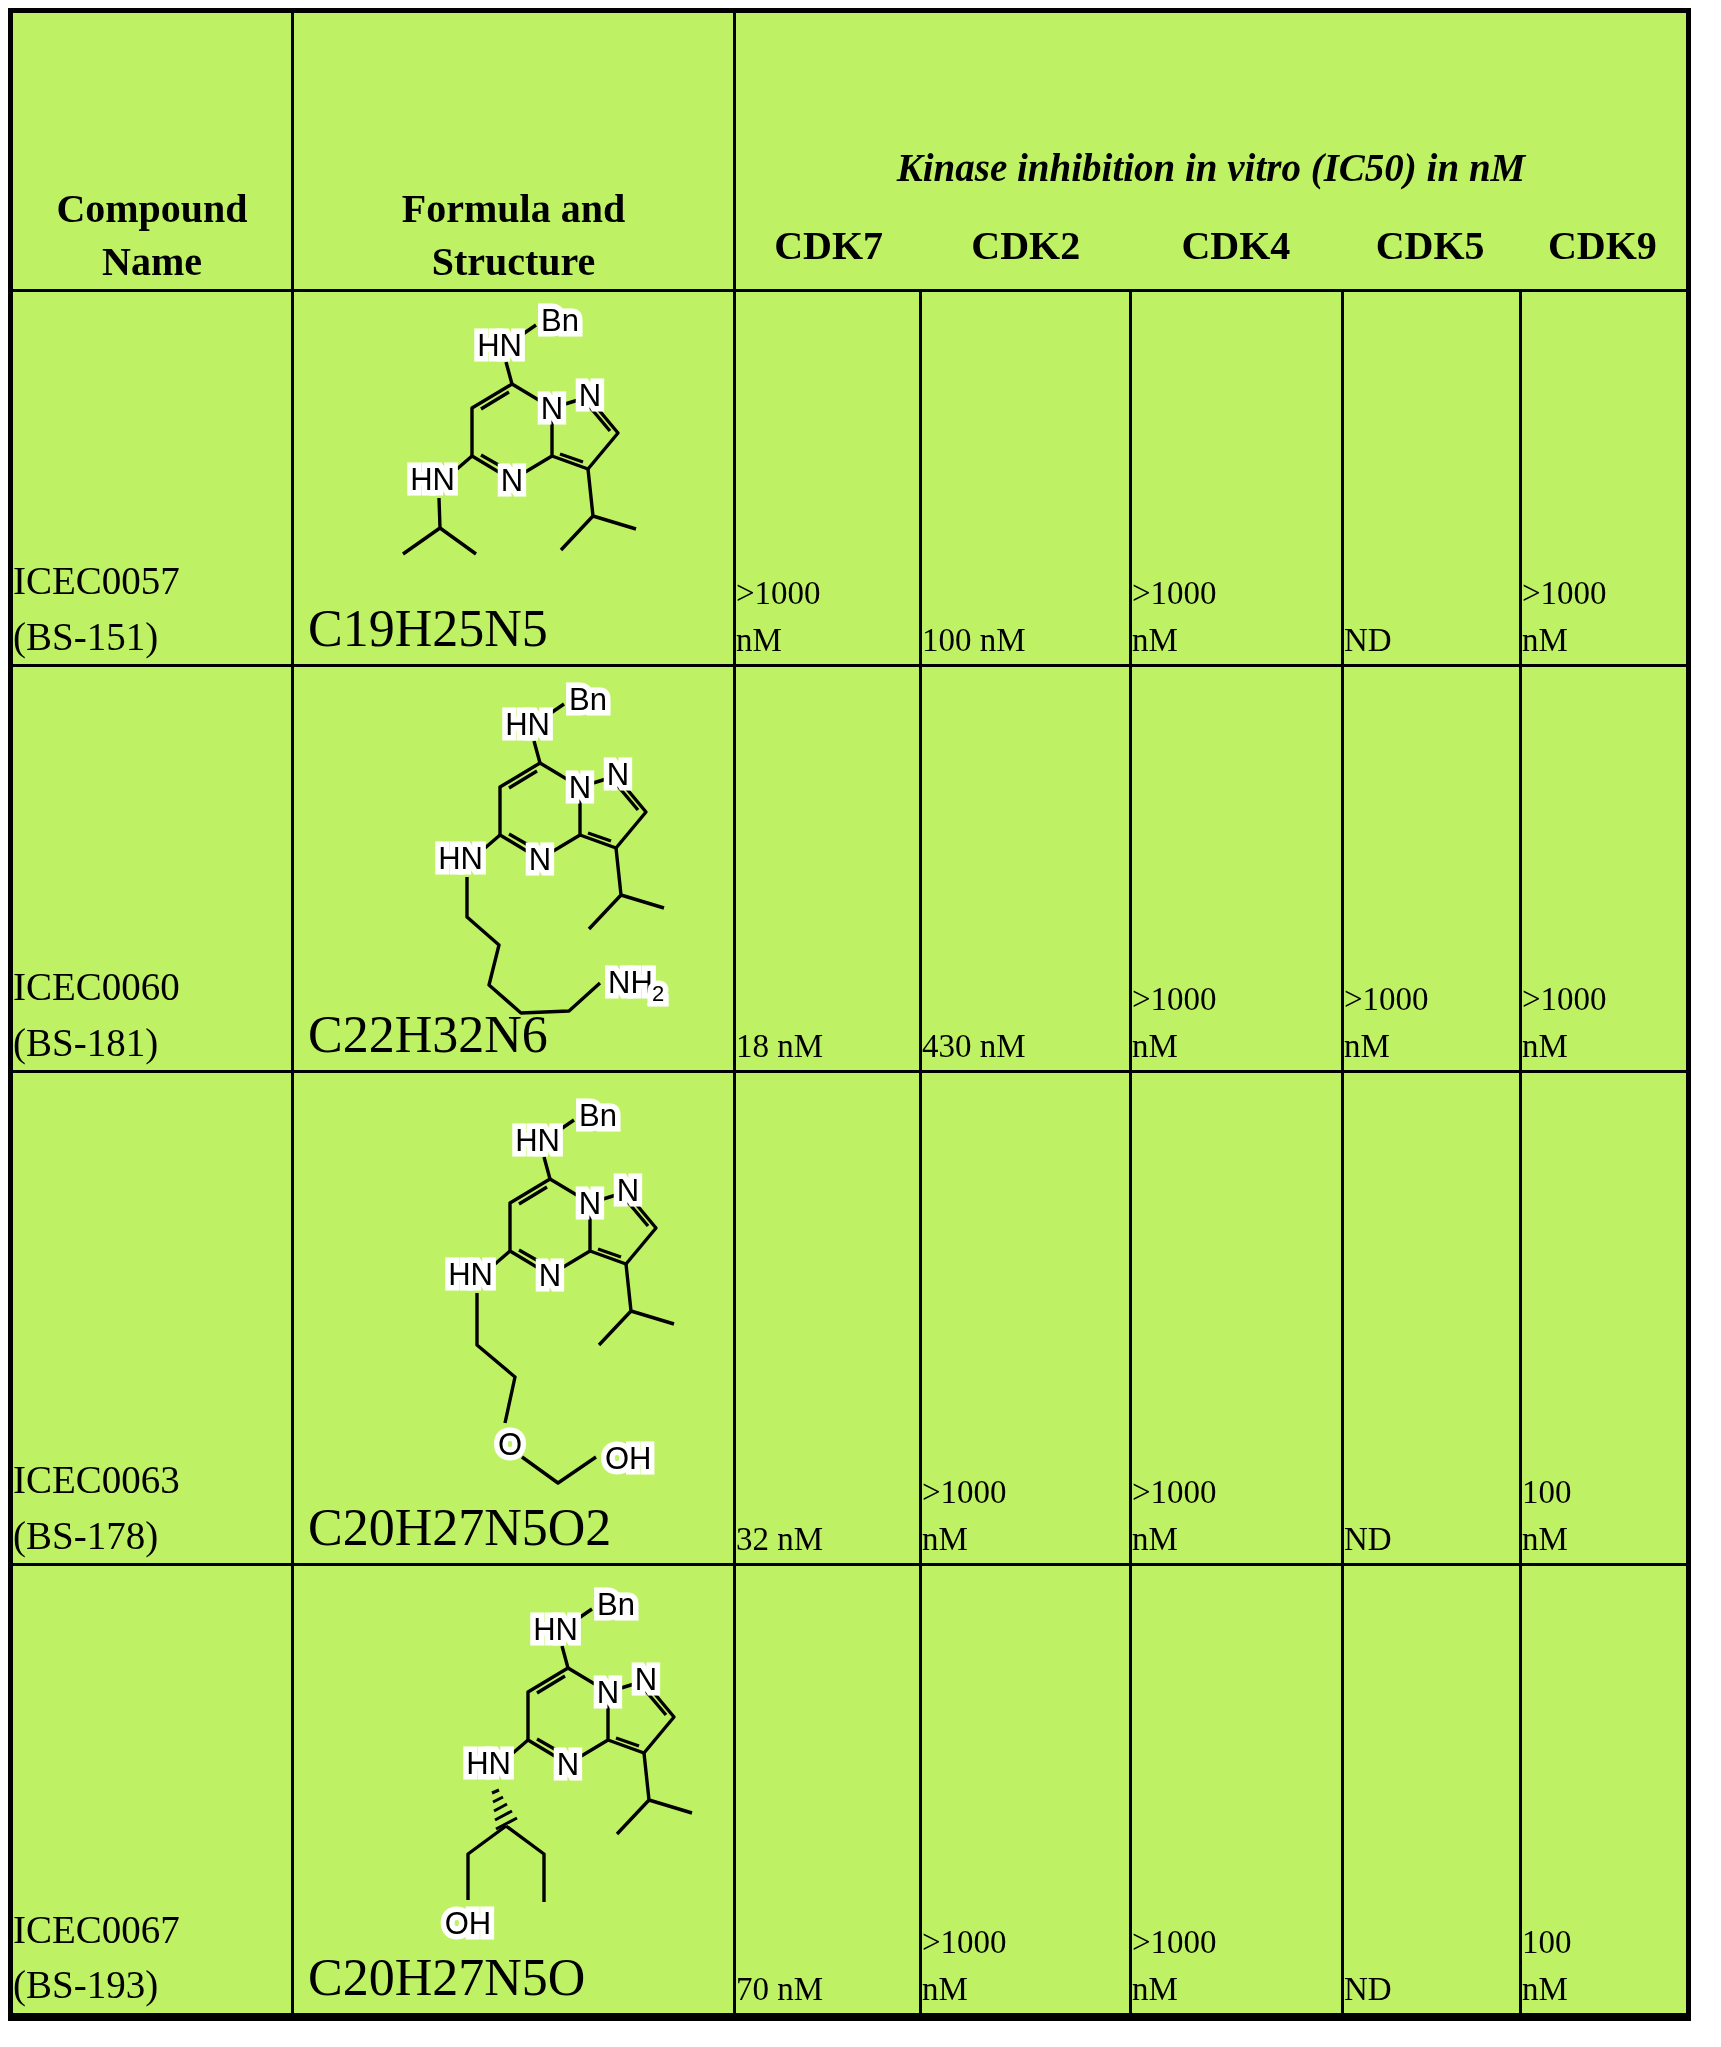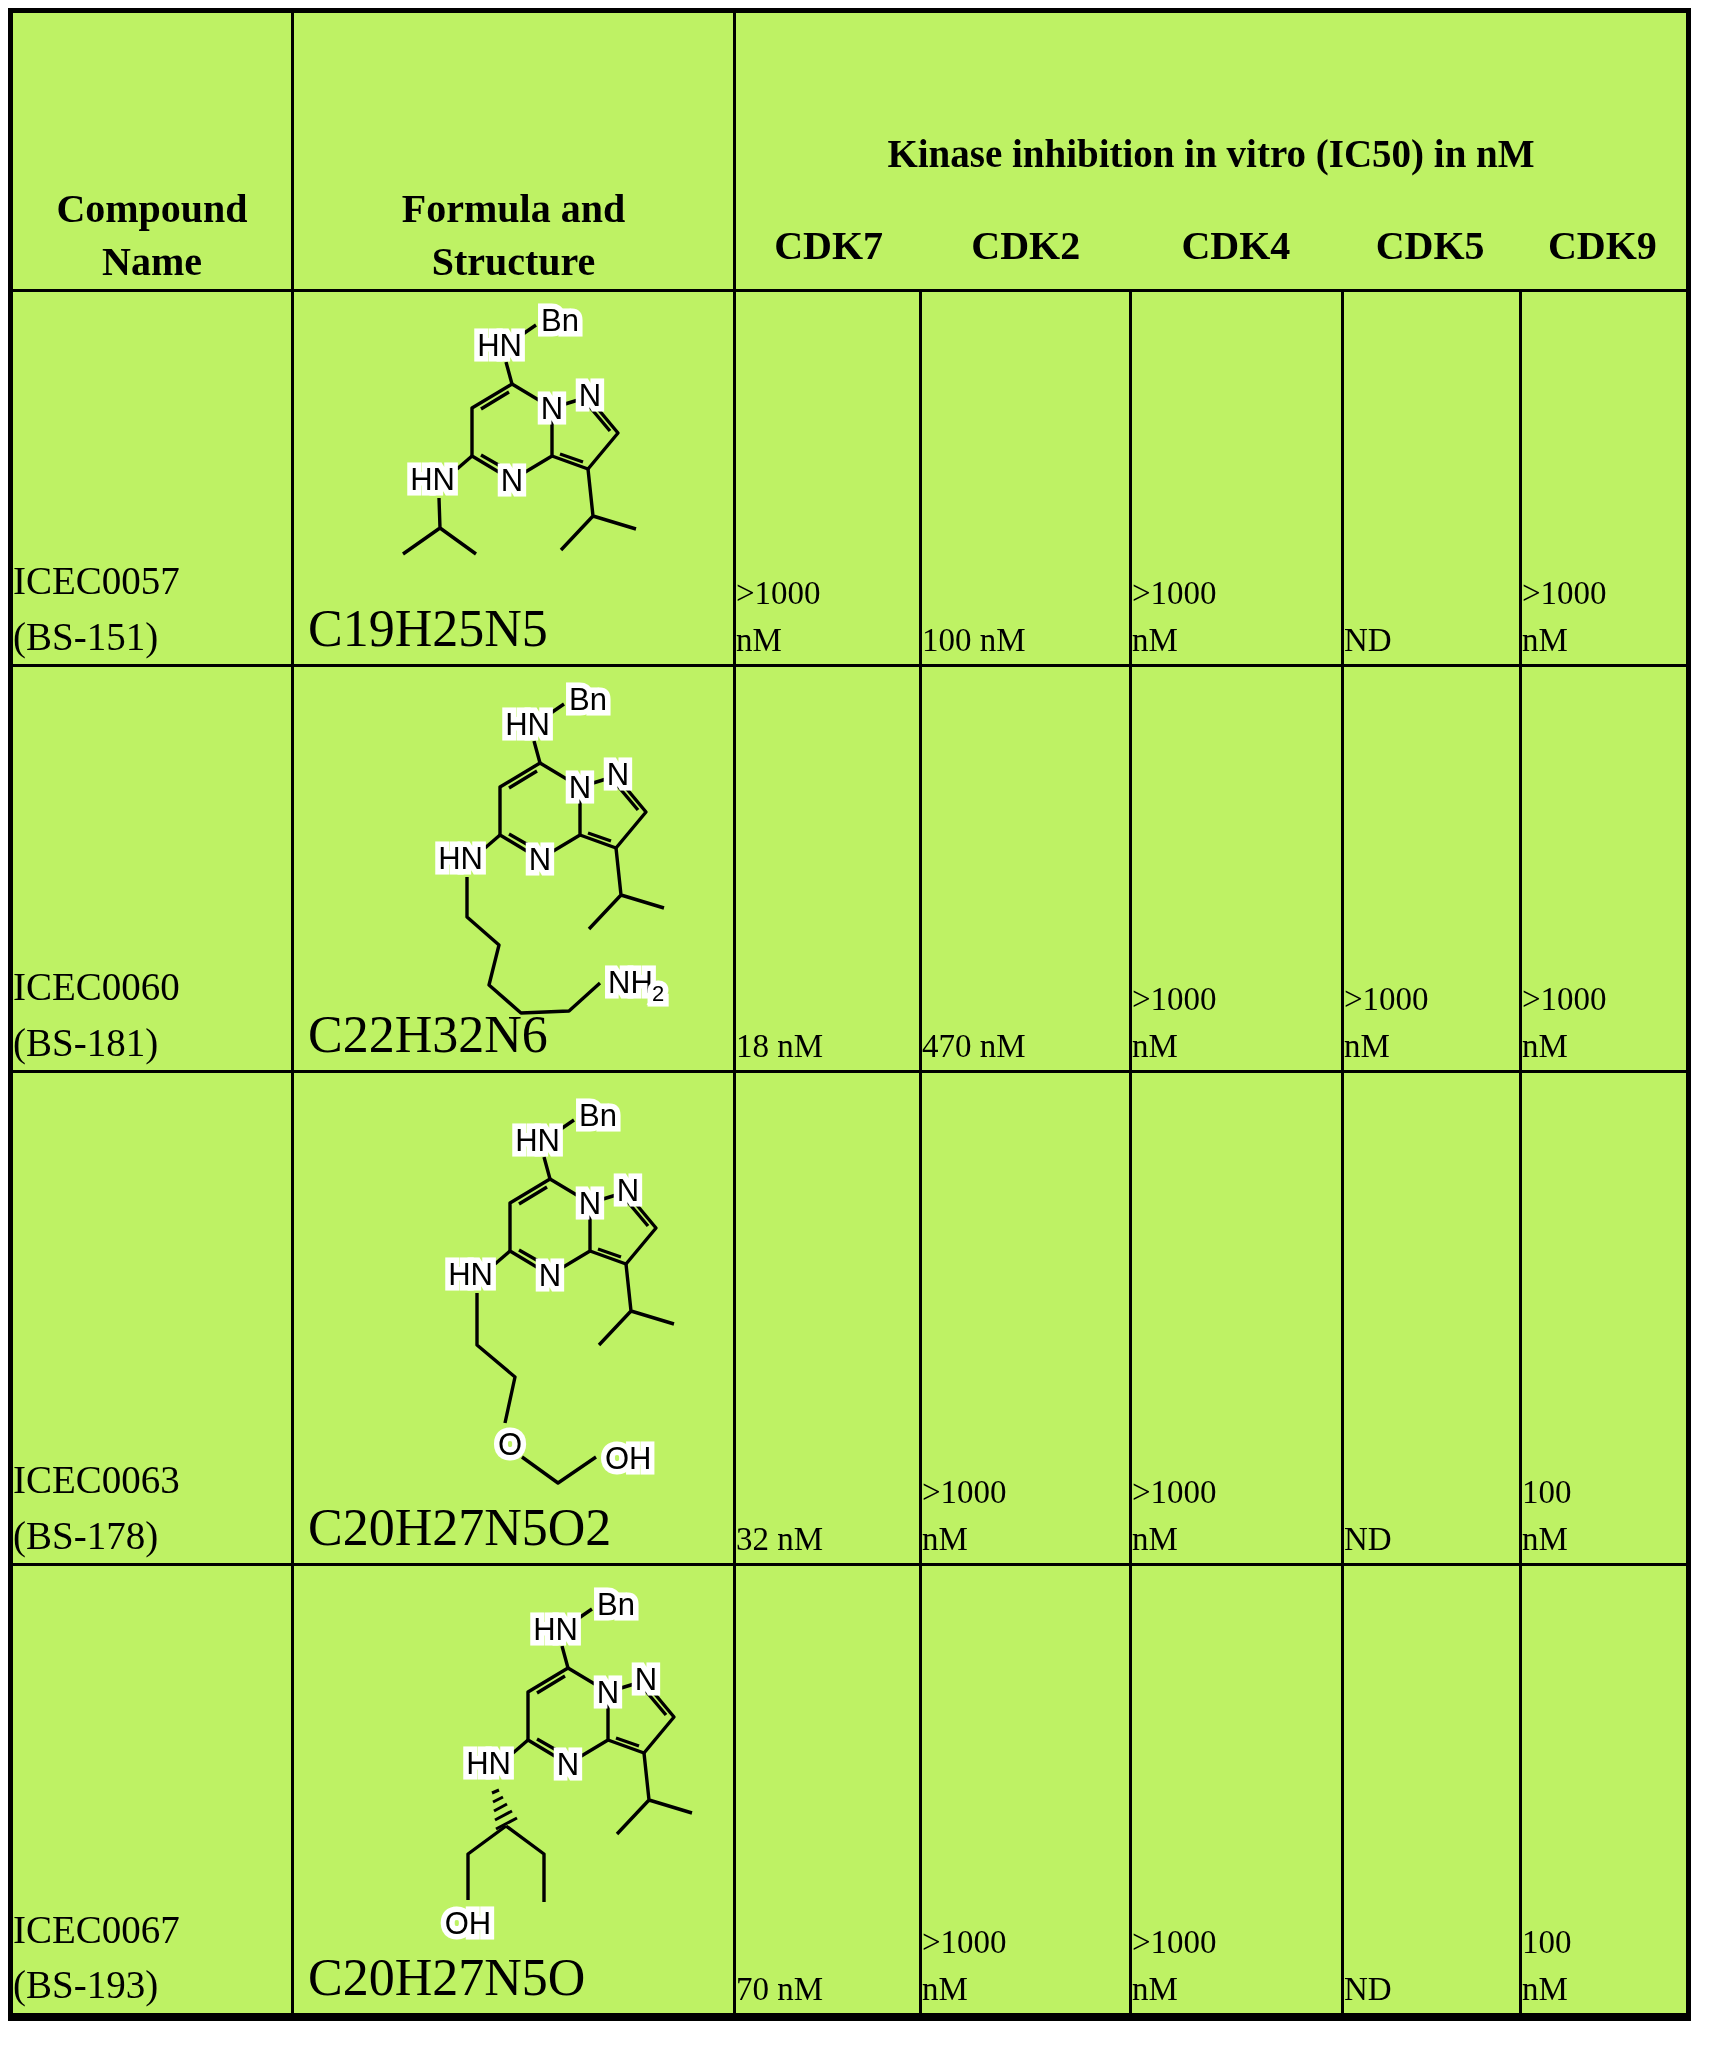--- a/index.html
+++ b/index.html
@@ -7,21 +7,21 @@
   .sheet{position:absolute;left:8px;top:8px;}
   table.cmp{border-collapse:collapse;table-layout:fixed;background:#bef264;}
   table.cmp{border:5px solid #000;border-bottom-width:8px;}
   table.cmp th, table.cmp td{border:3px solid #000;padding:0;vertical-align:bottom;overflow:hidden;}
   tbody td{border-top-width:4px;}
   thead th{border-bottom-width:4px;font-weight:bold;}
   
   th.hdr{ text-align:center; font-size:40px; line-height:1.32; padding-bottom:6px;}
   th.kinase{vertical-align:bottom;}
   .kinwrap{display:flex;flex-direction:column;justify-content:flex-end;height:276px;}
-  .kin-title{text-align:center;font-size:39px;font-weight:bold;margin-bottom:46px;}
+  .kin-title{text-align:center;font-size:39px;font-weight:bold;margin-bottom:32px;font-style:italic;}
   .kin-cols{display:grid;grid-template-columns:186fr 210fr 212fr 178fr 168fr;padding-bottom:20px;}
   .kin-col{text-align:center;font-size:40px;font-weight:bold;}
   
   td.namecell{padding:0 0 8px 14px;font-size:39px;line-height:1.42;margin-left:46px;}
   td.structcell{position:relative;}
   .formula{position:absolute;left:14px;bottom:6px;font-size:52px;}
   .structsvg{position:absolute;left:0;top:2px;}
   td.val{text-align:left;font-size:33px;line-height:1.42;padding-bottom:8px;}
   
   .bond{stroke:#000;stroke-width:3.4;fill:none;stroke-linecap:butt;stroke-linejoin:round;}
@@ -147,21 +147,21 @@
           </g>
         </svg>
         <div class="formula">C22H32N6</div>
       </td>
       <td class="val">
         <div></div>
         <div>18 nM</div>
       </td>
       <td class="val">
         <div></div>
-        <div>470 nM</div>
+        <div>430 nM</div>
       </td>
       <td class="val">
         <div>&gt;1000</div>
         <div>nM</div>
       </td>
       <td class="val">
         <div>&gt;1000</div>
         <div>nM</div>
       </td>
       <td class="val">

